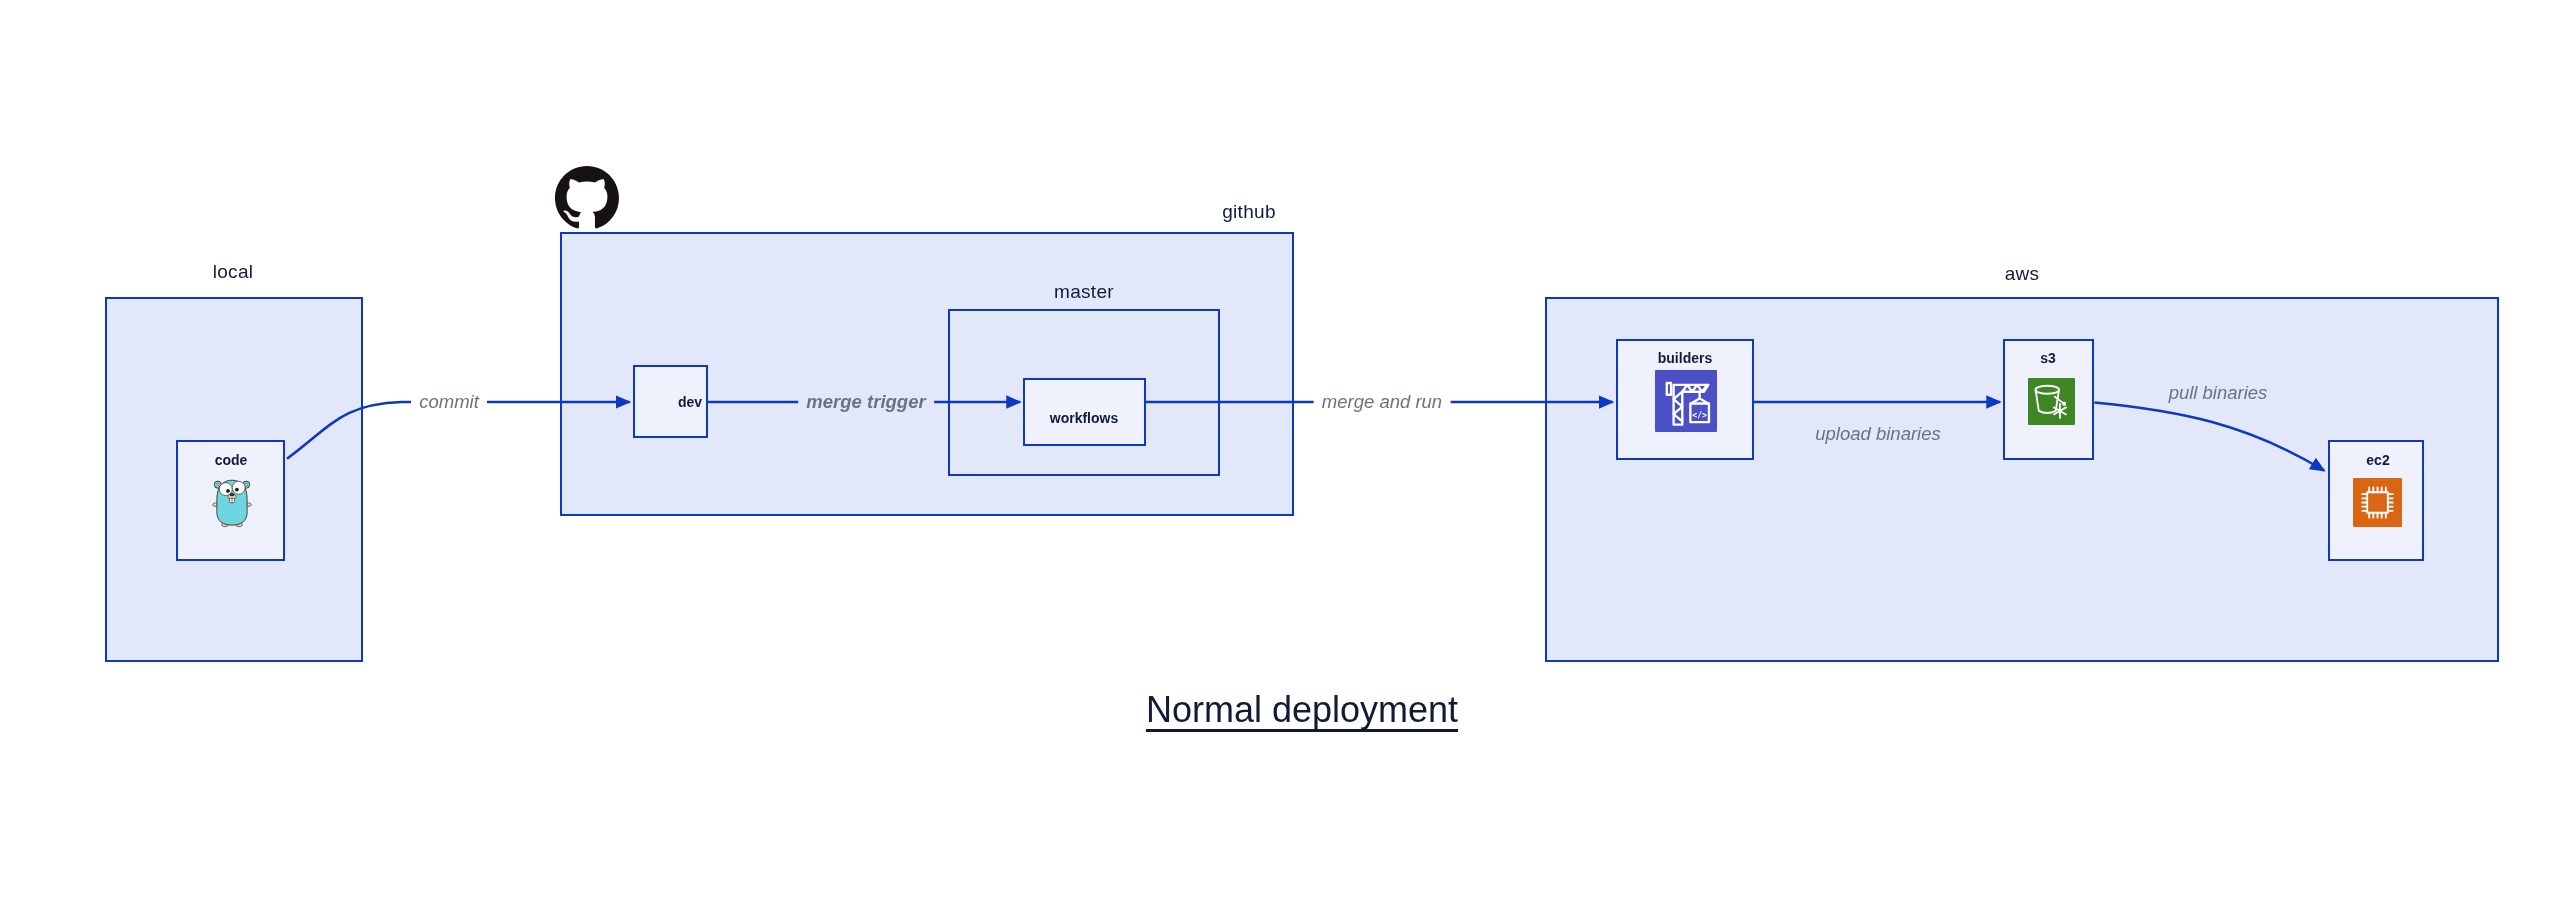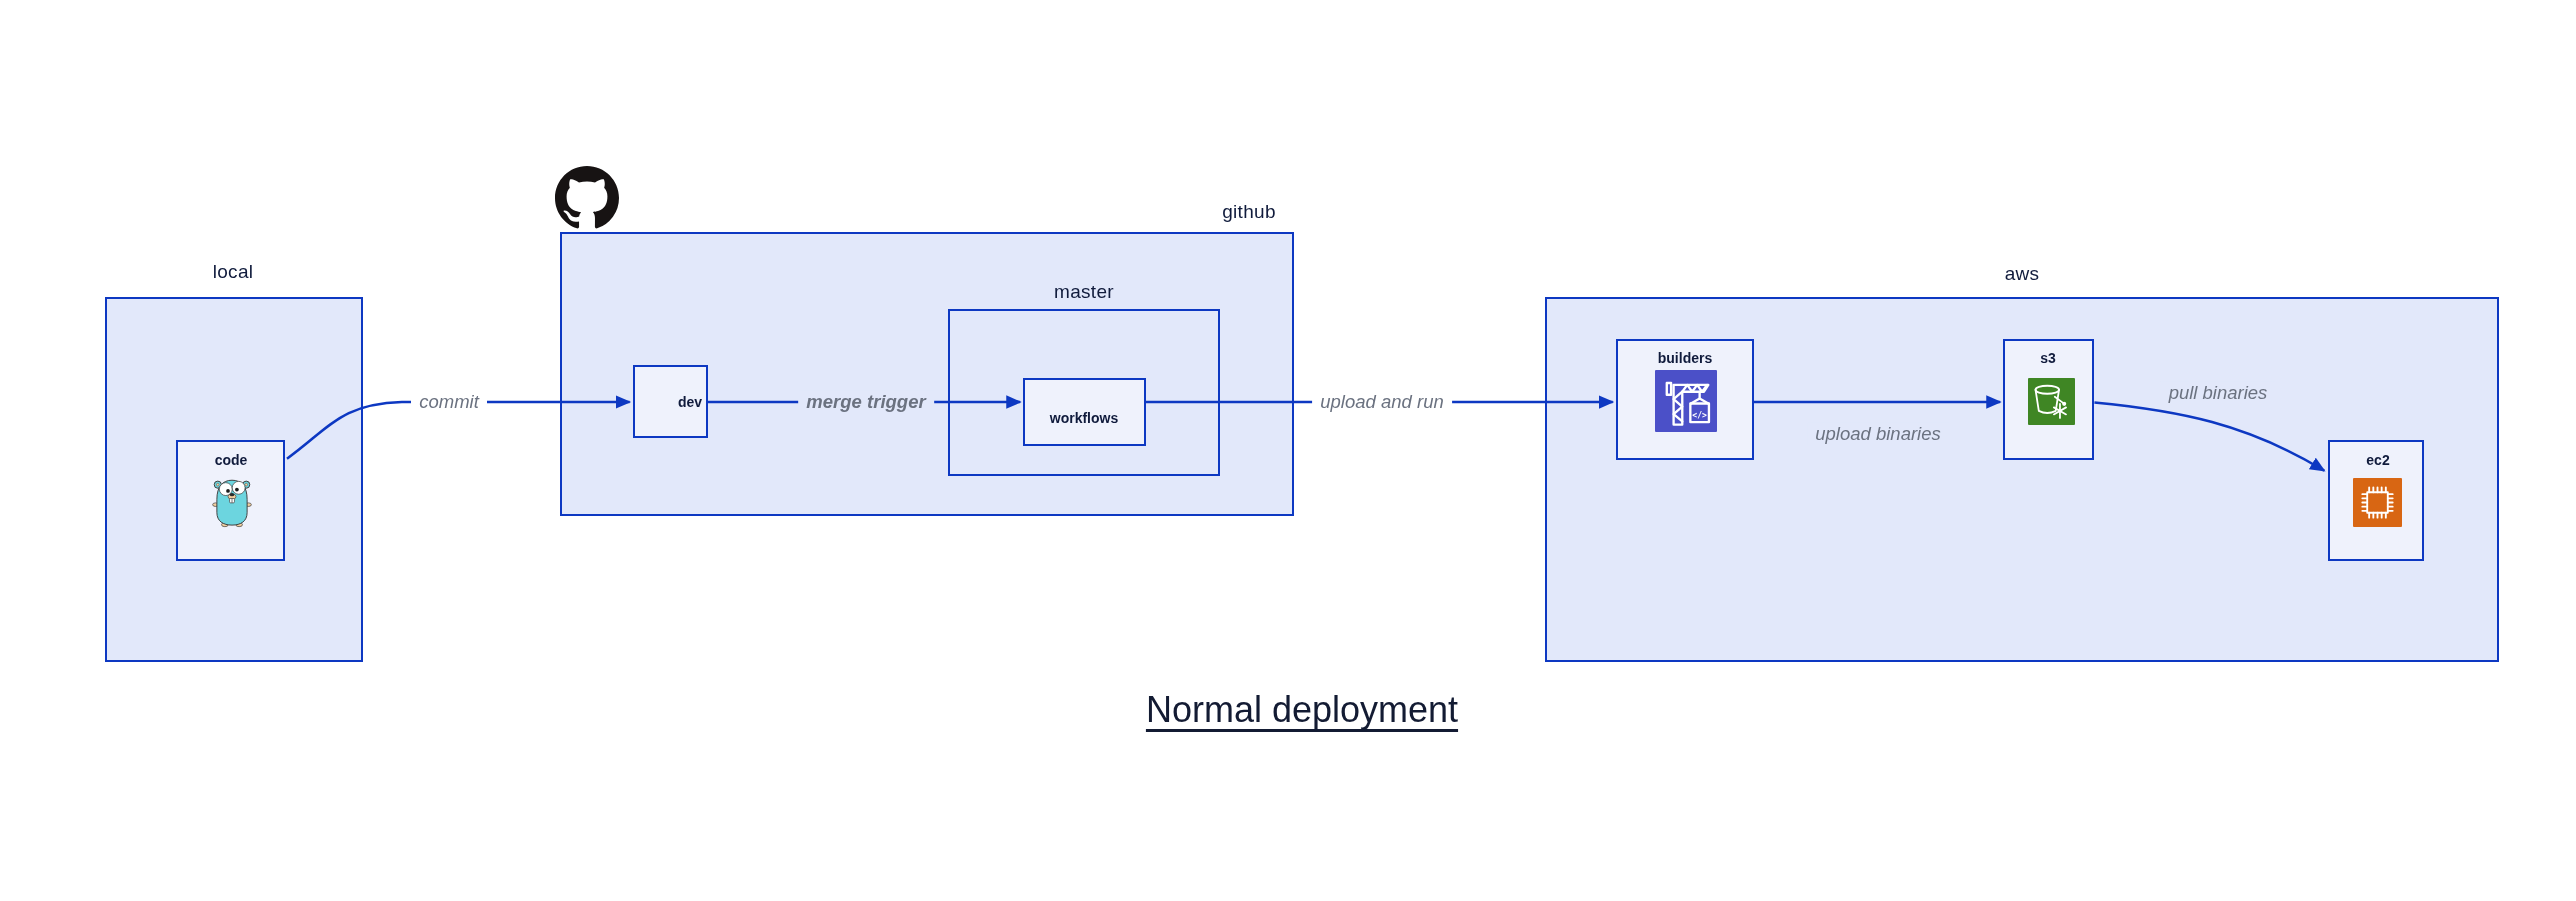--- a/index.html
+++ b/index.html
@@ -167,20 +167,20 @@
     </defs>
     <path class="edge-path" d="M557,890 C640,830 660,784 780,780 L1222,780" marker-end="url(#arrow)"></path>
     <path class="edge-path" d="M1373,780 L1980,780" marker-end="url(#arrow)"></path>
     <path class="edge-path" d="M2224,780 L3130,780" marker-end="url(#arrow)"></path>
     <path class="edge-path" d="M3404,780 L3882,780" marker-end="url(#arrow)"></path>
     <path class="edge-path" d="M4065,781 C4230,797 4360,822 4511,913" marker-end="url(#arrow)"></path>
   </svg>
 
   <div class="edge-label on-white" style="left:449px;top:402px;">commit</div>
   <div class="edge-label on-fill" style="left:866px;top:402px;font-weight:bold;">merge trigger</div>
-  <div class="edge-label on-white" style="left:1382px;top:402px;">upload and run</div>
+  <div class="edge-label on-white" style="left:1382px;top:402px;">merge and run</div>
   <div class="edge-label on-fill" style="left:1878px;top:402px;margin-top:32px;">upload binaries</div>
   <div class="edge-label on-fill" style="left:2218px;top:393px;">pull binaries</div>
 
   <div class="title">Normal deployment</div>
 
 </div>
 
 
 </body></html>

